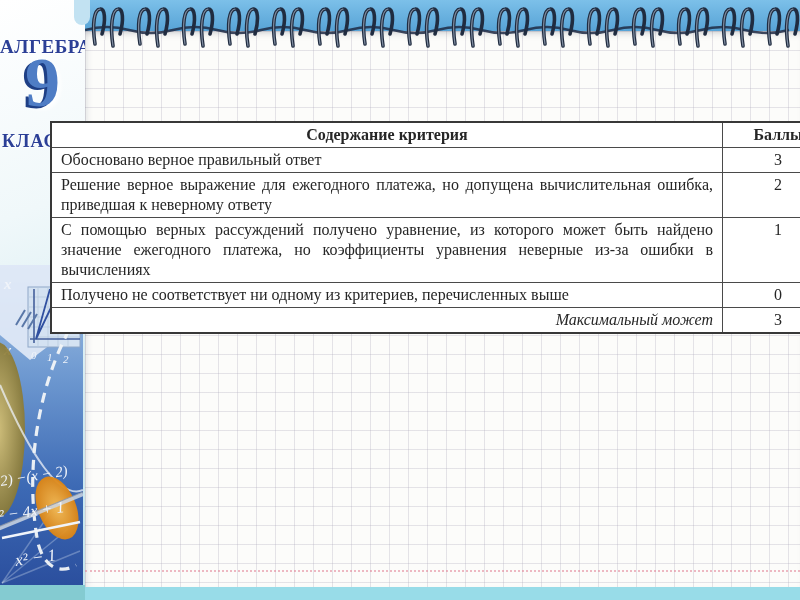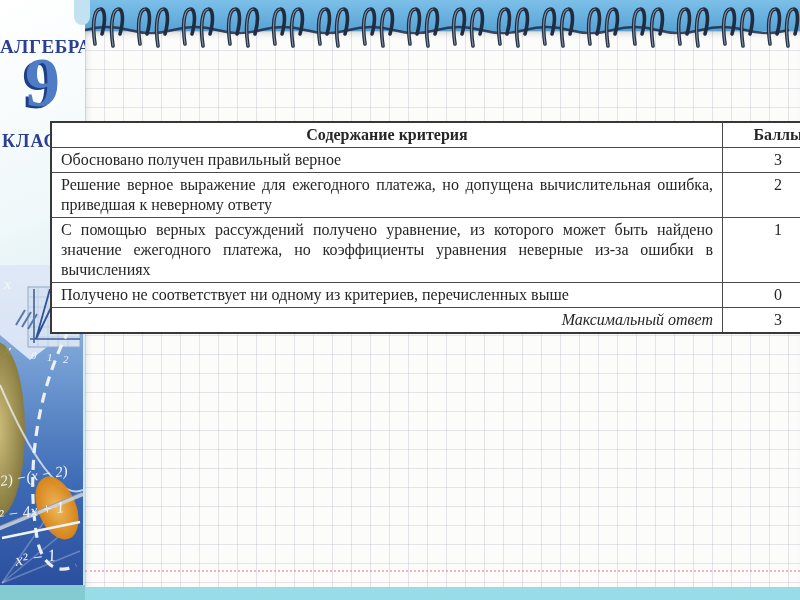--- a/index.html
+++ b/index.html
@@ -154,36 +154,36 @@
           <col style="width:92px">
         </colgroup>
       <thead>
         <tr>
           <th class="c-head">Содержание критерия</th>
           <th class="c-head">Баллы</th>
         </tr>
       </thead>
       <tbody>
         <tr>
-          <td class="crit">Обосновано получен правильный верное</td>
+          <td class="crit">Обосновано верное правильный ответ</td>
           <td class="num">3</td>
         </tr>
         <tr>
           <td class="crit just">Решение верное выражение для ежегодного платежа, но допущена вычислительная ошибка, приведшая к неверному ответу</td>
           <td class="num">2</td>
         </tr>
         <tr>
           <td class="crit just">С помощью верных рассуждений получено уравнение, из которого может быть найдено значение ежегодного платежа, но коэффициенты уравнения неверные из-за ошибки в вычислениях</td>
           <td class="num">1</td>
         </tr>
         <tr>
           <td class="crit">Получено не соответствует ни одному из критериев, перечисленных выше</td>
           <td class="num">0</td>
         </tr>
         <tr>
-          <td class="foot">Максимальный ответ</td>
+          <td class="foot">Максимальный может</td>
           <td class="num">3</td>
         </tr>
       </tbody>
     </table>
   </div>
 
 </div>
 
 </body></html>

